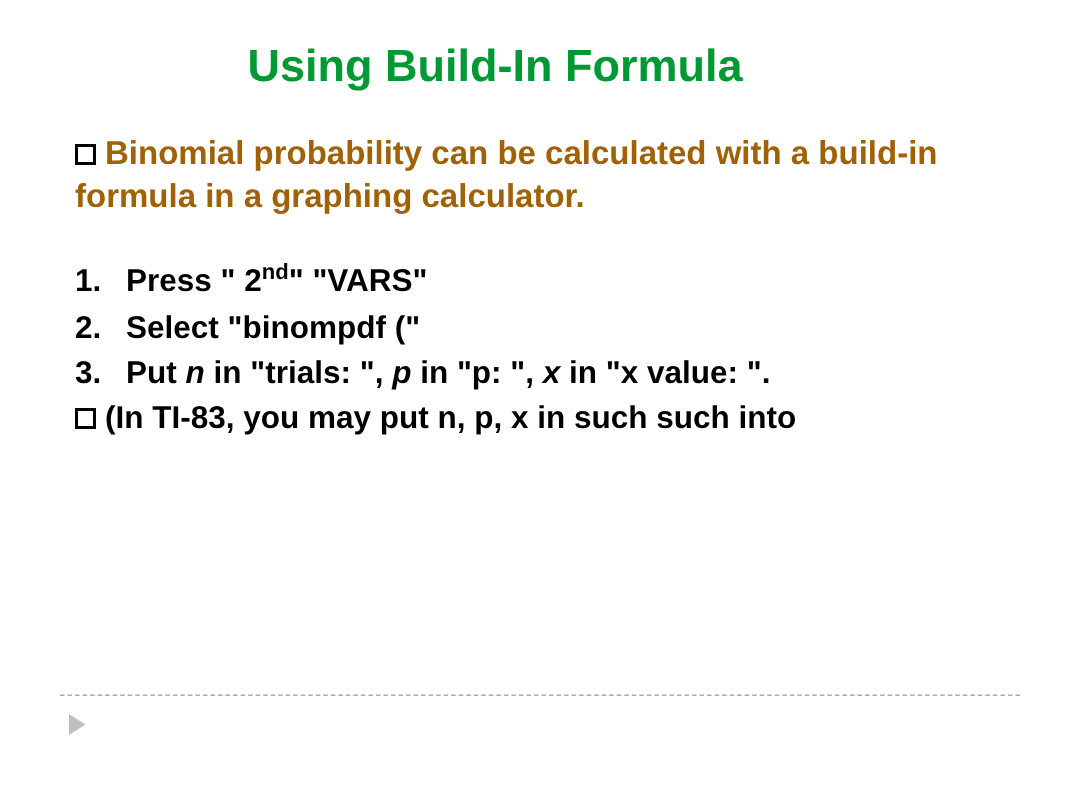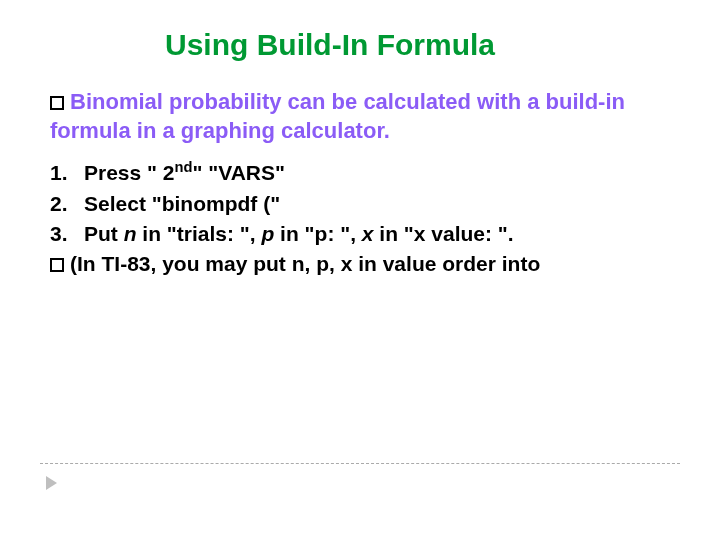--- a/index.html
+++ b/index.html
@@ -13,25 +13,25 @@
   .title {
     color: #009933;
     font-size: 30px;
     font-weight: bold;
     text-align: center;
     margin-left: 40px;
     margin-right: 120px;
     margin-bottom: 26px;
   }
   .intro {
-    color: #8b5cf6;
+    color: #a16207;
     font-size: 22px;
     font-weight: bold;
     line-height: 1.3;
-    margin-bottom: 13px;
+    margin-bottom: 28px;
   }
   .box {
     display: inline-block;
     width: 14px;
     height: 14px;
     border: 2px solid #000;
     margin-right: 6px;
     vertical-align: -1px;
   }
   .steps {
@@ -78,19 +78,19 @@
     <div class="step-line">
       <span class="num">1.</span><span>Press " 2</span><span class="sup">nd</span><span>" "VARS"</span>
     </div>
     <div class="step-line">
       <span class="num">2.</span><span>Select "binompdf ("</span>
     </div>
     <div class="step-line">
       <span class="num">3.</span><span>Put </span><span class="italic">n</span><span> in "trials: ",   </span><span class="italic">p</span><span> in "p: ",   </span><span class="italic">x</span><span> in "x value: ".</span>
     </div>
     <div class="step-line">
-      <span class="box"></span><span>(In</span><span> TI-83, you may put n, p, x in value order into</span>
+      <span class="box"></span><span>(In</span><span> TI-83, you may put n, p, x in such such into</span>
     </div>
   </div>
 
   <div class="footer-line"></div>
   <div class="footer-arrow"></div>
 </div>
 
 </body></html>

